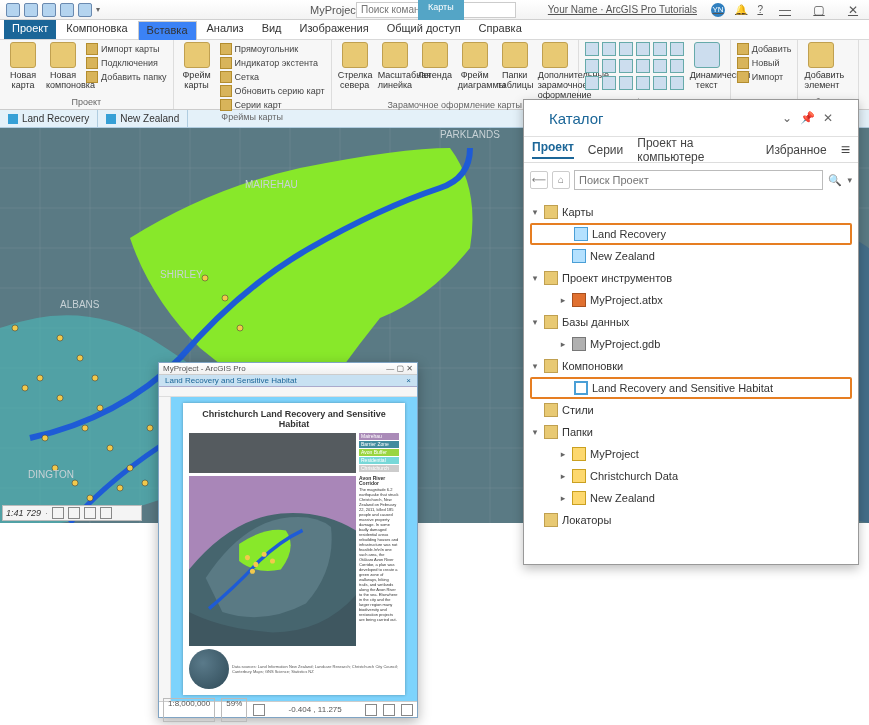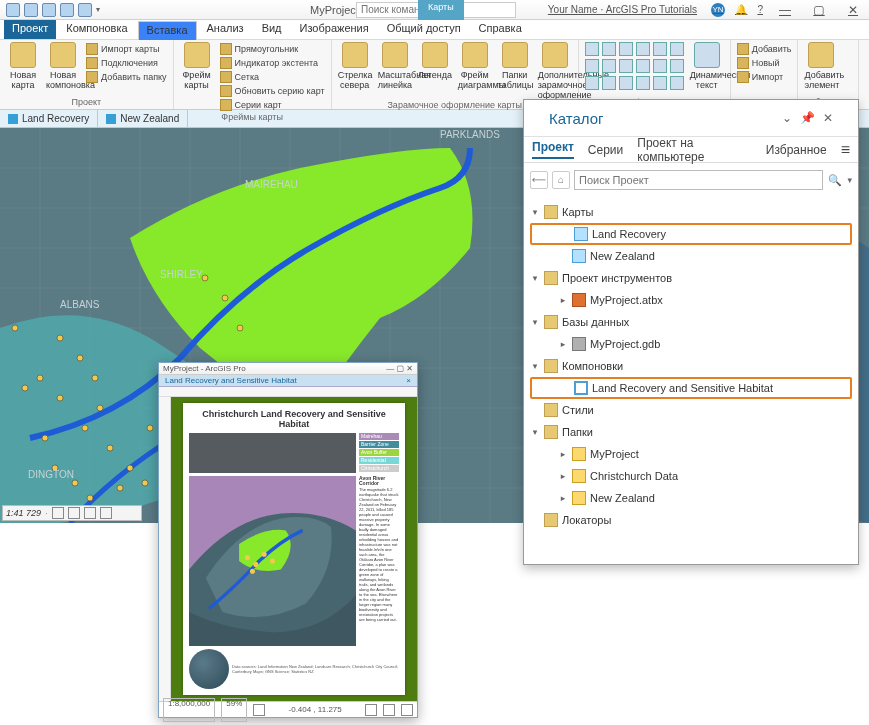--- a/index.html
+++ b/index.html
@@ -64,21 +64,21 @@
   .nic.ffold { background:#fdd86e; border:1px solid #caa020; }
   .hl-orange { border:2px solid #e67e22; border-radius:2px; } .in2 { padding-left:28px; }
   
   .miniwin { position:absolute; top:362px; left:158px; width:260px; height:356px; background:#fff; border:1px solid #7fa4c4; box-shadow:0 4px 12px rgba(0,0,0,0.3); display:flex; flex-direction:column; }
   .mini-tb { height:14px; background:linear-gradient(#fff,#f0f0f0); display:flex; align-items:center; justify-content:space-between; padding:0 4px; font-size:8px; color:#555; border-bottom:1px solid #ccc;}
   .mini-tab { height:14px; background:#c8e1f2; font-size:8px; display:flex; align-items:center; padding:0 6px; color:#1b6698; border-bottom:1px solid #aac; }
   .mini-tab .x { margin-left:auto; cursor:pointer;}
   .mini-ruler { height:12px; background:#f6f6f6; border-bottom:1px solid #ddd; }
   .mini-body { flex:1; display:flex; }
   .mini-vr { width:12px; background:#f6f6f6; border-right:1px solid #ddd; }
-  .mini-page { flex:1; background:#4d7c0f; display:flex; justify-content:center; padding:6px; overflow:hidden; }
+  .mini-page { flex:1; background:#7dd3fc; display:flex; justify-content:center; padding:6px; overflow:hidden; }
   .page { width:222px; height:292px; background:#fff; box-shadow:0 0 3px rgba(0,0,0,0.3); padding:6px; display:flex; flex-direction:column; }
   .page h4 { font-size:9px; text-align:center; font-weight:600; margin-bottom:4px; }
   .page-row1 { display:flex; gap:3px; height:40px; }
   .page-row1 .big { flex:2; background:#555b5f; }
   .page-row1 .lg { width:40px; display:flex; flex-direction:column; gap:1px; }
   .page-row1 .lg div { height:7px; font-size:5px; color:#fff; padding-left:2px; }
   .page-main { display:flex; gap:3px; flex:1; margin-top:3px; }
   .page-main .mapx { flex:2; background:#46656e; position:relative; overflow:hidden;}
   .page-main .side { width:40px; font-size:4px; color:#333; line-height:5px; }
   .page-main .side strong { font-size:5px; display:block; margin-bottom:1px; }

